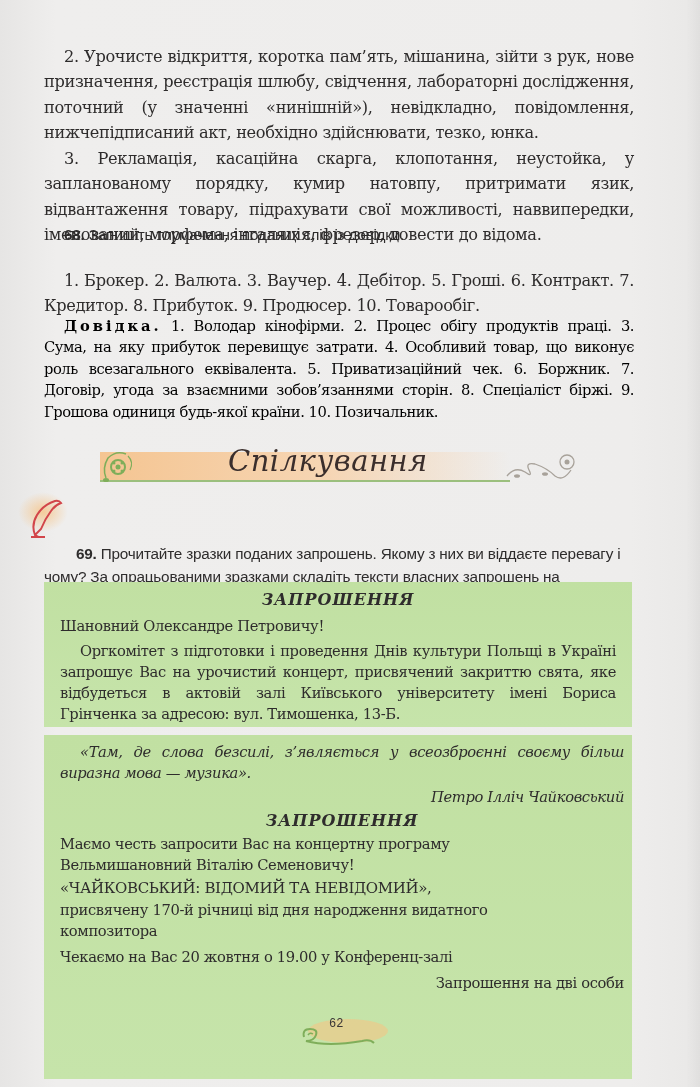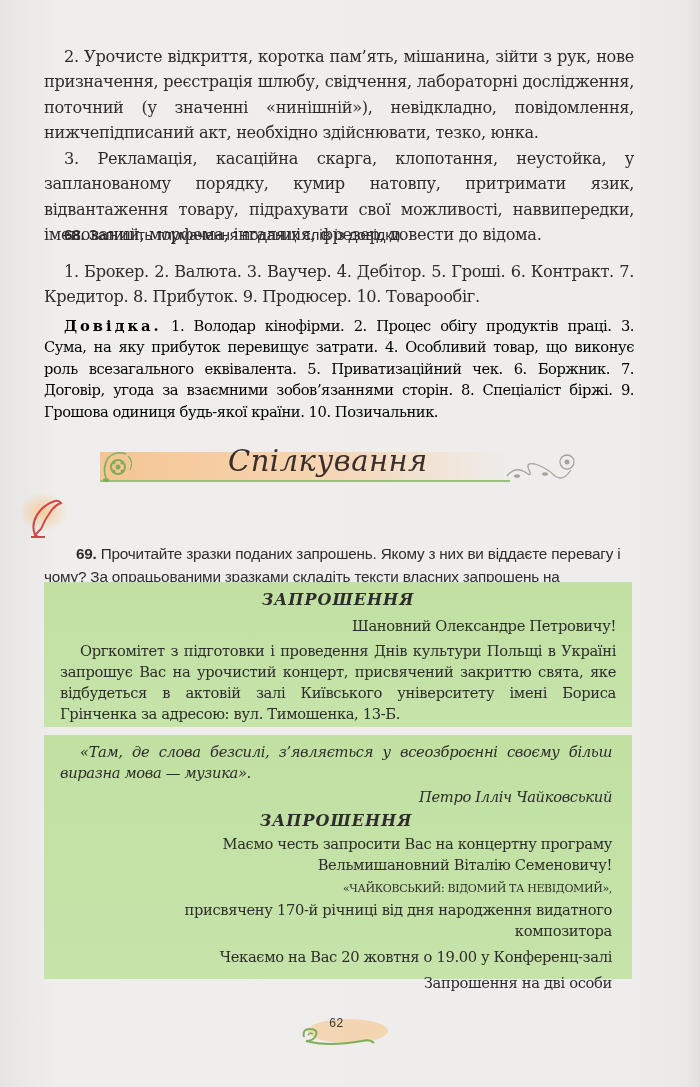--- a/index.html
+++ b/index.html
@@ -85,30 +85,30 @@
       left: 44px; width: 588px;
       background: #c3e2a6;
       background-image: linear-gradient(180deg, #c1e0a2 0%, #c6e4aa 100%);
       font-family: "DejaVu Serif", serif;
       color: #2e2c2c;
       font-size: 14.7px;
       line-height: 21px;
       letter-spacing: -0.35px;
     }
     .box1 { top: 582px; height: 145px; padding: 6px 16px 0 16px; }
-    .box2 { top: 735px; height: 244px; padding: 6px 20px 0 16px; }
+    .box2 { top: 735px; height: 344px; padding: 6px 8px 0 16px; }
     .box-heading {
       text-align: center;
       font-weight: bold;
       font-style: italic;
       font-size: 16px;
       letter-spacing: 1px;
       line-height: 24px;
     }
-    .center { text-align: right; }
+    .center { text-align: left; }
     .right { text-align: right; }
     .justify { text-align: justify; }
     .italic { font-style: italic; }
     .page-number-wrap {
       position: absolute; left: 298px; top: 1015px; width: 110px; height: 40px;
     }
     .page-number {
       position: absolute; left: 329px; top: 1017px;
       font-family: Liberation Mono, monospace;
       font-size: 12px;
@@ -128,21 +128,21 @@
 <p class="serif-p" style="top:146px;">
   <span class="indent"></span><span>3.</span>
   <span>Рекламація, касаційна скарга, клопотання, неустойка, у запланованому порядку, кумир натовпу, притримати язик, відвантаження товару, підрахувати свої можливості, наввипередки, іменований, морфема, інгаляція, фрезер, довести до відома.</span>
 </p>
 
 <p class="sans-task" style="top:223px;">
   <span class="indent" style="display:inline-block;width:20px;"></span><span class="task-num">68.</span>
   <span>Запишіть тлумачення поданих слів із довідки.</span>
 </p>
 
-<p class="serif-p" style="top:259px;">
+<p class="serif-p" style="top:268px;">
   <span class="indent"></span><span>1. Брокер. 2. Валюта. 3. Ваучер. 4. Дебітор. 5. Гроші. 6. Контракт. 7. Кредитор. 8. Прибуток. 9. Продюсер. 10. Товарообіг.</span>
 </p>
 
 <p class="small-serif" style="top:315px;">
   <span style="display:inline-block;width:20px;"></span><span class="dovidka-label">Довідка.</span>
   <span>1. Володар кінофірми. 2. Процес обігу продуктів праці. 3. Сума, на яку прибуток перевищує затрати. 4. Особливий товар, що виконує роль всезагального еквівалента. 5. Приватизаційний чек. 6. Боржник. 7. Договір, угода за взаємними зобов’язаннями сторін. 8. Спеціаліст біржі. 9. Грошова одиниця будь-якої країни. 10. Позичальник.</span>
 </p>
 
 <div class="section-banner"></div>
 <svg class="ornament-left" viewBox="0 0 40 38">
@@ -183,21 +183,21 @@
   <div class="center" style="margin-top:3px;">Шановний Олександре Петровичу!</div>
   <div class="justify" style="margin-top:4px; text-indent:20px;">Оргкомітет з підготовки і проведення Днів культури Польщі в Україні запрошує Вас на урочистий концерт, присвячений закриттю свята, яке відбудеться в актовій залі Київського університету імені Бориса Грінченка за адресою: вул. Тимошенка, 13-Б.</div>
 </div>
 
 <div class="green-box box2">
   <div class="italic justify" style="text-indent:20px;">«Там, де слова безсилі, з’являється у всеозброєнні своєму більш виразна мова — музика».</div>
   <div class="italic right" style="margin-top:3px;">Петро Ілліч Чайковський</div>
   <div class="box-heading" style="margin-top:2px;">ЗАПРОШЕННЯ</div>
   <div class="center">Маємо честь запросити Вас на концертну програму</div>
   <div class="center">Вельмишановний Віталію Семеновичу!</div>
-  <div class="center" style="margin-top:3px; font-size:11px;">«ЧАЙКОВСЬКИЙ: ВІДОМИЙ ТА НЕВІДОМИЙ»,</div>
+  <div class="center" style="margin-top:3px; font-size:15px;">«ЧАЙКОВСЬКИЙ: ВІДОМИЙ ТА НЕВІДОМИЙ»,</div>
   <div class="center">присвячену 170-й річниці від дня народження видатного</div>
   <div class="center">композитора</div>
   <div class="center" style="margin-top:5px;">Чекаємо на Вас 20 жовтня о 19.00 у Конференц-залі</div>
   <div class="right" style="margin-top:5px;">Запрошення на дві особи</div>
 </div>
 
 <svg class="page-number-wrap" viewBox="0 0 110 40">
   <ellipse cx="50" cy="16" rx="40" ry="12" fill="rgba(247,195,130,0.55)"></ellipse>
   <path d="M6 22 Q4 14 12 14 Q20 14 18 20 Q16 26 8 26 Q30 32 64 26 Q72 24 76 28" fill="none" stroke="#7fae5a" stroke-width="2"></path>
   <path d="M10 20 Q12 17 15 19" fill="none" stroke="#7fae5a" stroke-width="1.5"></path>

